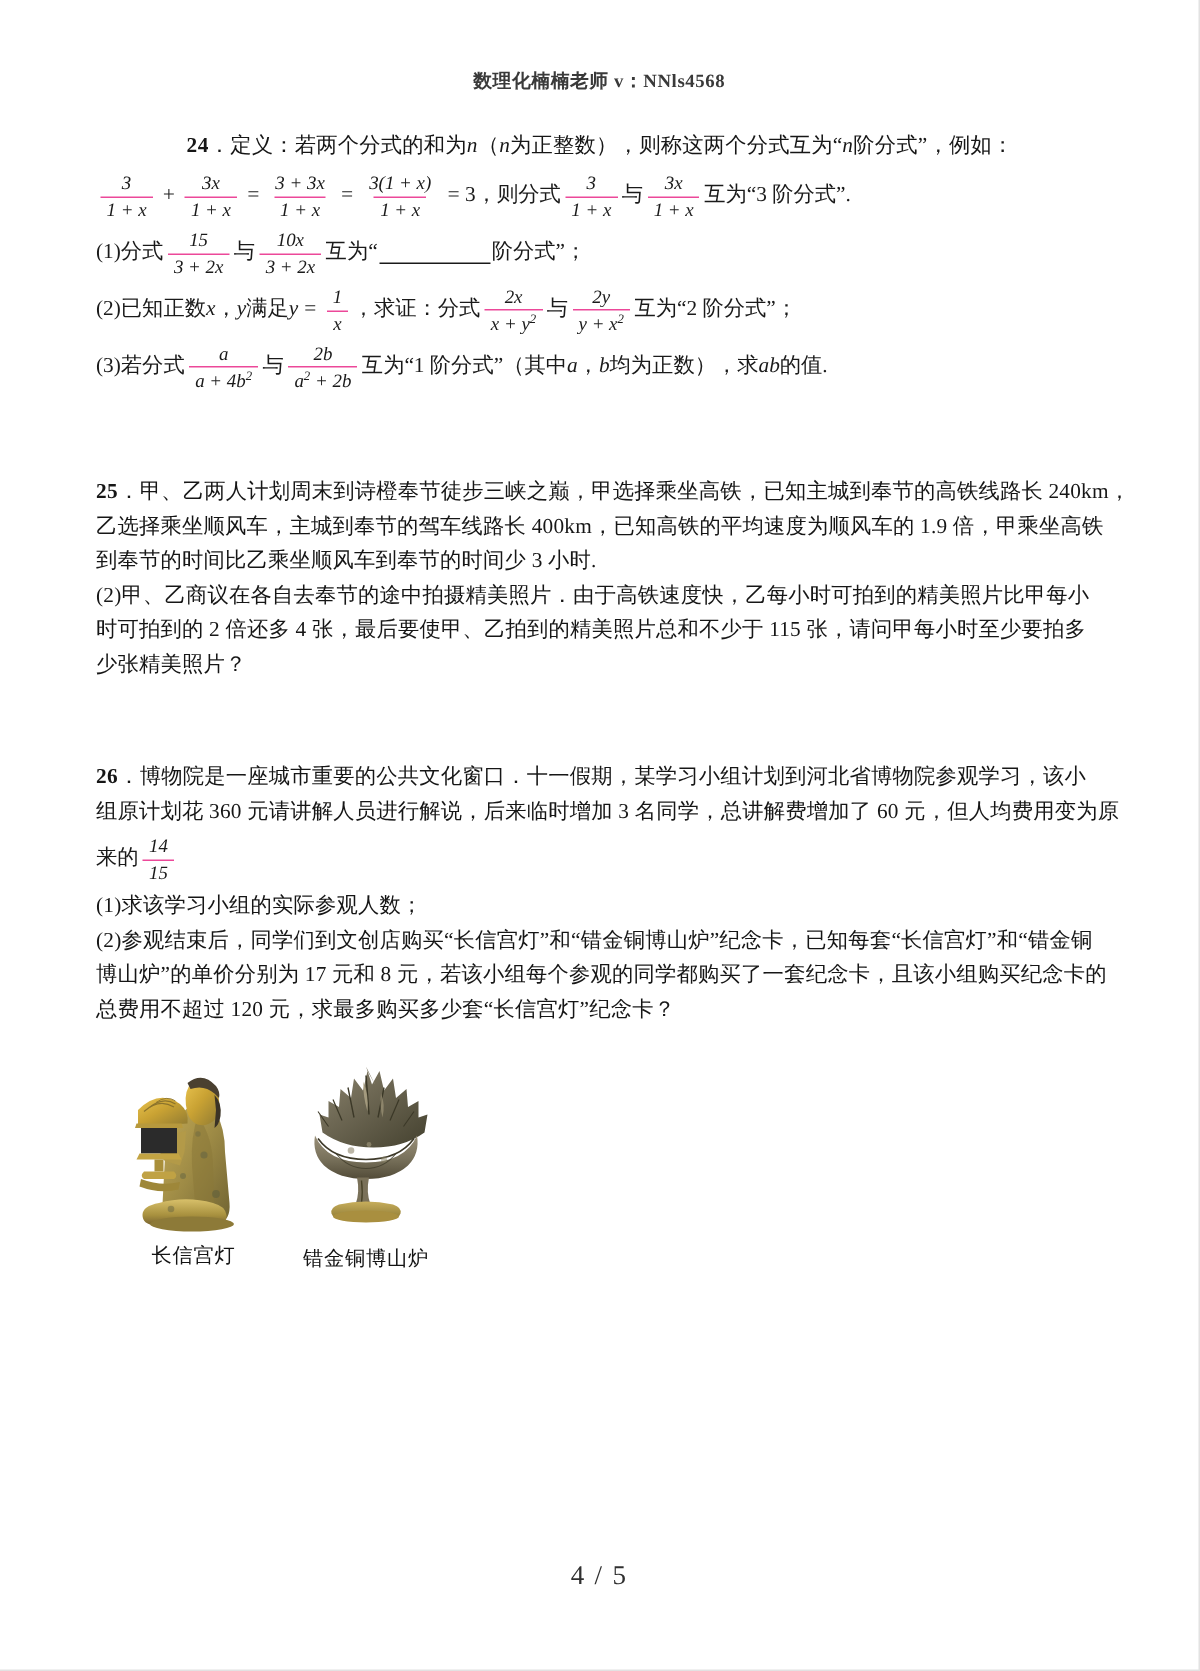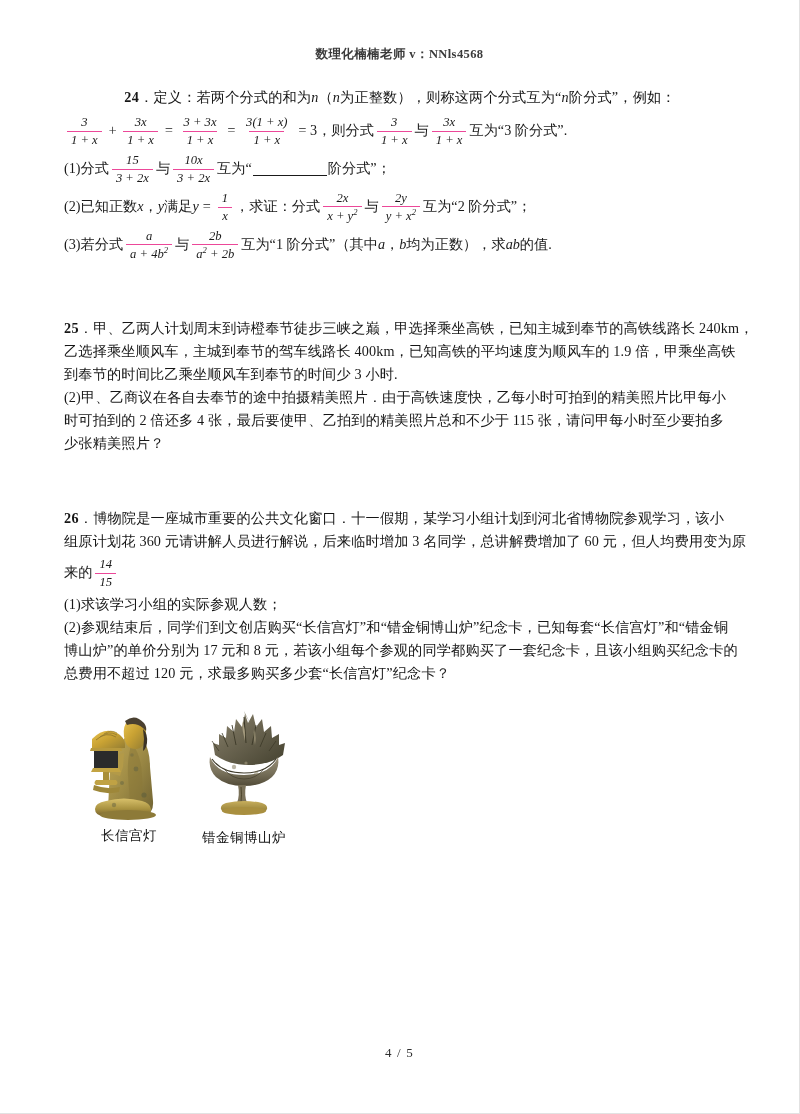--- a/index.html
+++ b/index.html
@@ -107,21 +107,21 @@
     height: 112px;
     display: block;
   }
   .artifact2 { width: 92px; height: 112px; }
   .footer {
     position: absolute;
     bottom: 52px;
     left: 0;
     width: 100%;
     text-align: center;
-    font-size: 13px;
+    font-size: 18px;
     color: #303030;
     letter-spacing: 1.2px;
   }
 </style>
 </head>
 <body>
 
 <div class="page">
 
   <div class="watermark-header">数理化楠楠老师 v：NNls4568</div>

